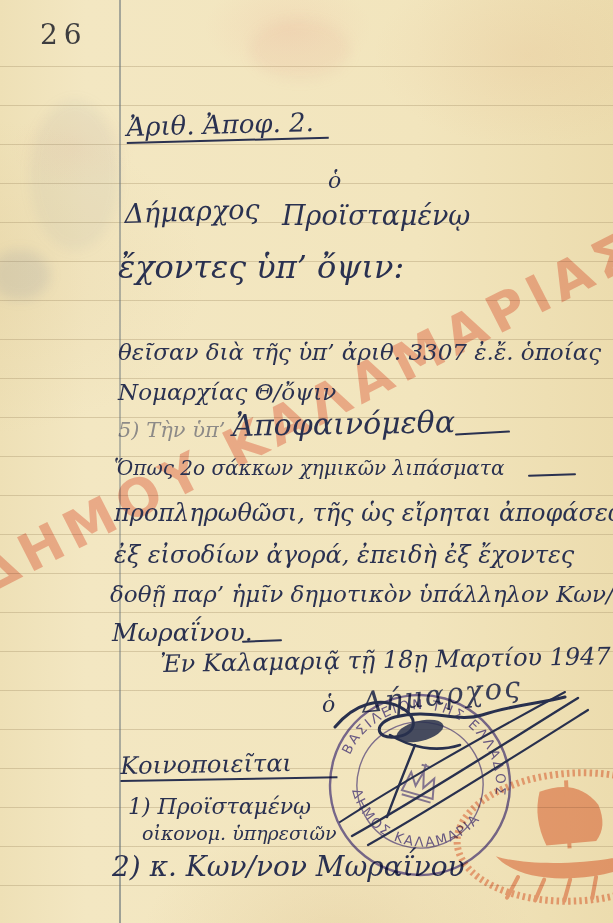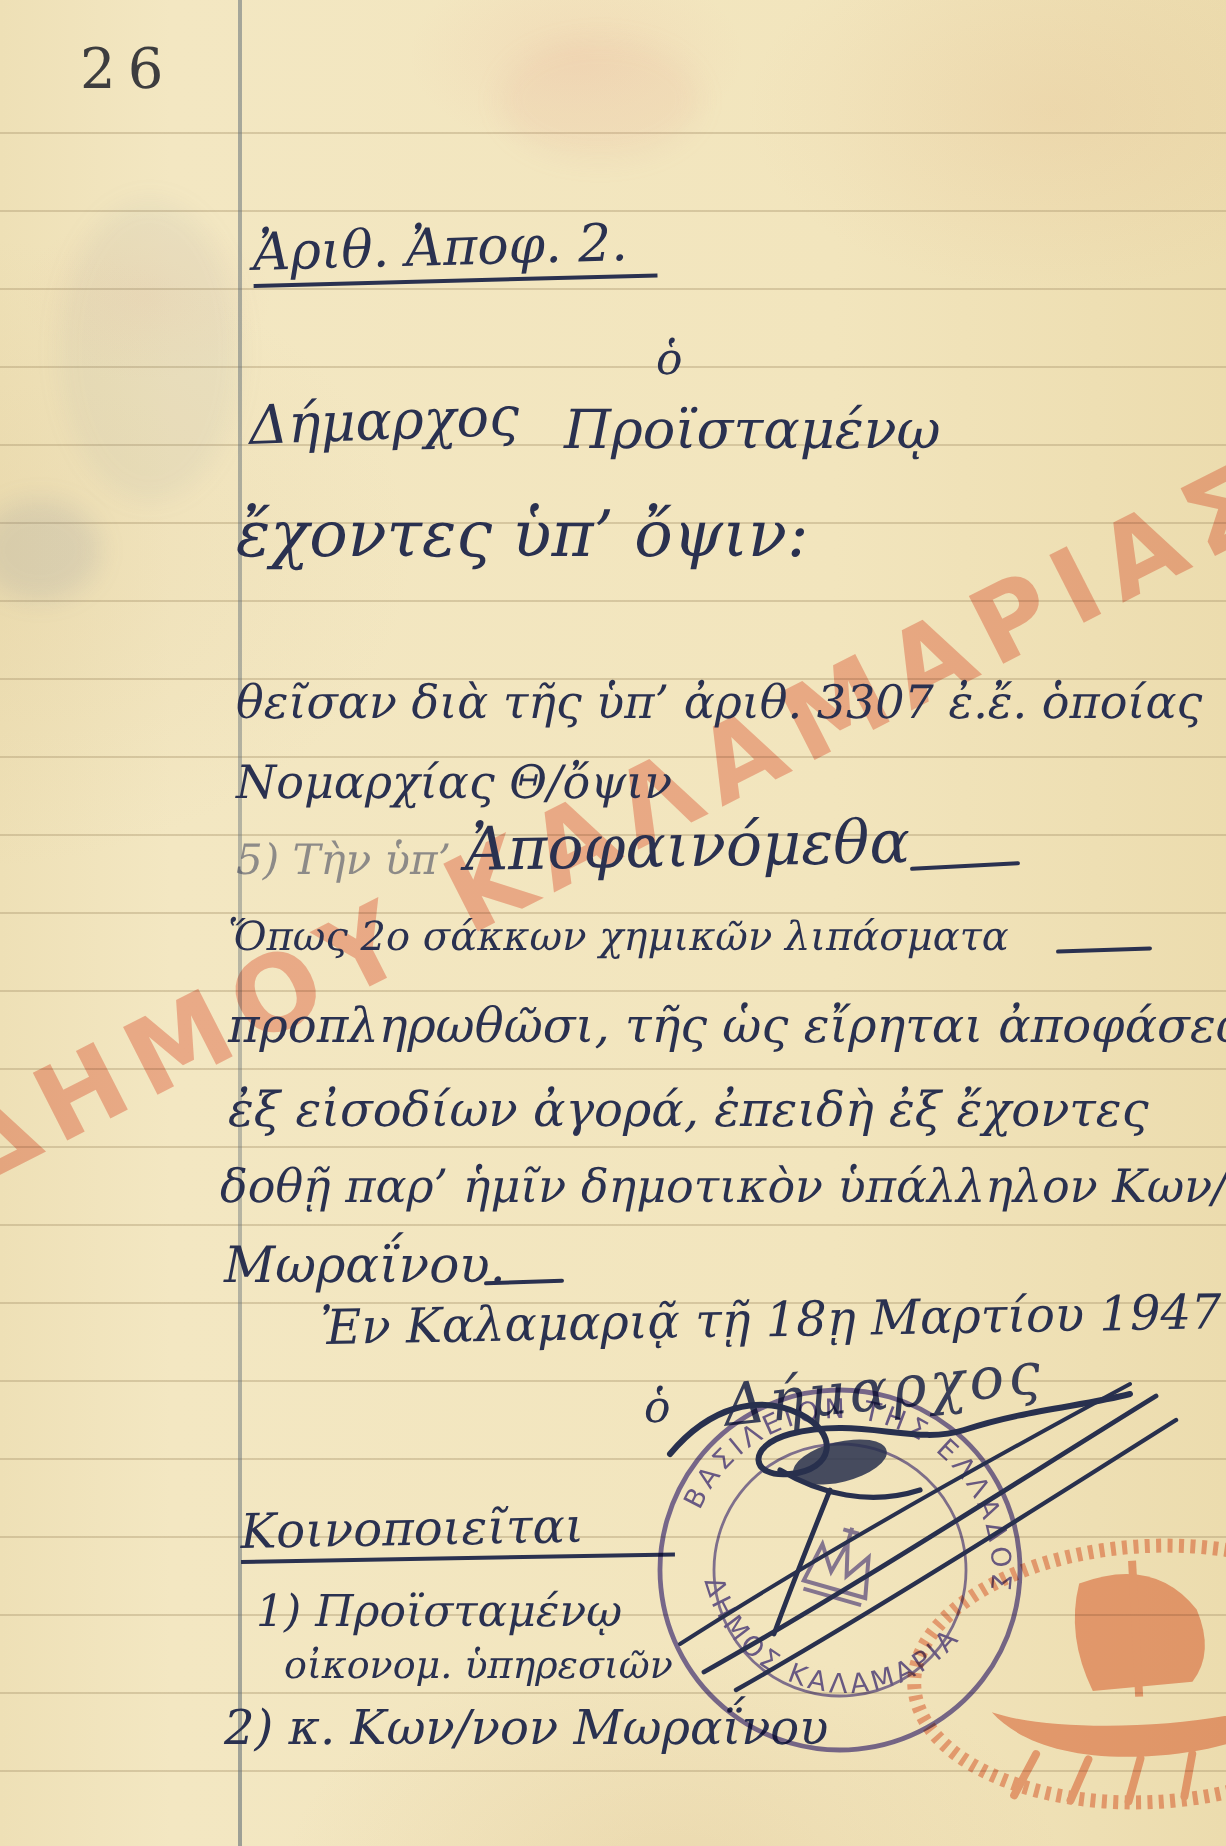--- a/index.html
+++ b/index.html
@@ -78,21 +78,21 @@
   <div class="flourish" style="left:242px;top:640px;width:40px;transform:rotate(-2deg);"></div>
 
   <div class="hw" style="left:160px;top:650px;font-size:24px;transform:rotate(-1deg);">Ἐν Καλαμαριᾷ τῇ 18ῃ Μαρτίου 1947</div>
 
   <div class="hw" style="left:322px;top:692px;font-size:22px;">ὁ</div>
   <div class="hw" style="left:360px;top:686px;font-size:29px;letter-spacing:2px;transform:rotate(-6deg);opacity:.92;">Δήμαρχος</div>
 
   <div class="hw u2" style="left:120px;top:752px;font-size:24px;padding-right:45px;transform:rotate(-1deg);">Κοινοποιεῖται</div>
   <div class="hw" style="left:128px;top:794px;font-size:22px;">1) Προϊσταμένῳ</div>
   <div class="hw" style="left:142px;top:822px;font-size:19px;text-align:right;">οἰκονομ. ὑπηρεσιῶν</div>
-  <div class="hw" style="left:112px;top:850px;font-size:24px;">2) κ. Κων/νον Μωραΐνου</div>
+  <div class="hw" style="left:112px;top:850px;font-size:28px;">2) κ. Κων/νον Μωραΐνου</div>
 
   <svg class="stamp-purple" viewBox="0 0 188 188">
     <circle cx="94" cy="94" r="90" fill="none" stroke="#5a4da5" stroke-width="2.4" opacity=".9"></circle>
     <circle cx="94" cy="94" r="63" fill="none" stroke="#5a4da5" stroke-width="1.4" opacity=".85"></circle>
     <path id="arcTop" d="M 18,94 A 76,76 0 1 1 170,94" fill="none"></path>
     <path id="arcBot" d="M 27,111 A 73,73 0 0 0 161,111" fill="none"></path>
     <text font-family="DejaVu Sans, sans-serif" font-size="13.5" letter-spacing="2.2" fill="#5a4da5">
       <textPath href="#arcTop" startOffset="50%" text-anchor="middle">ΒΑΣΙΛΕΙΟΝ ΤΗΣ ΕΛΛΑΔΟΣ</textPath>
     </text>
     <text font-family="DejaVu Sans, sans-serif" font-size="13.5" letter-spacing="2" fill="#5a4da5">

